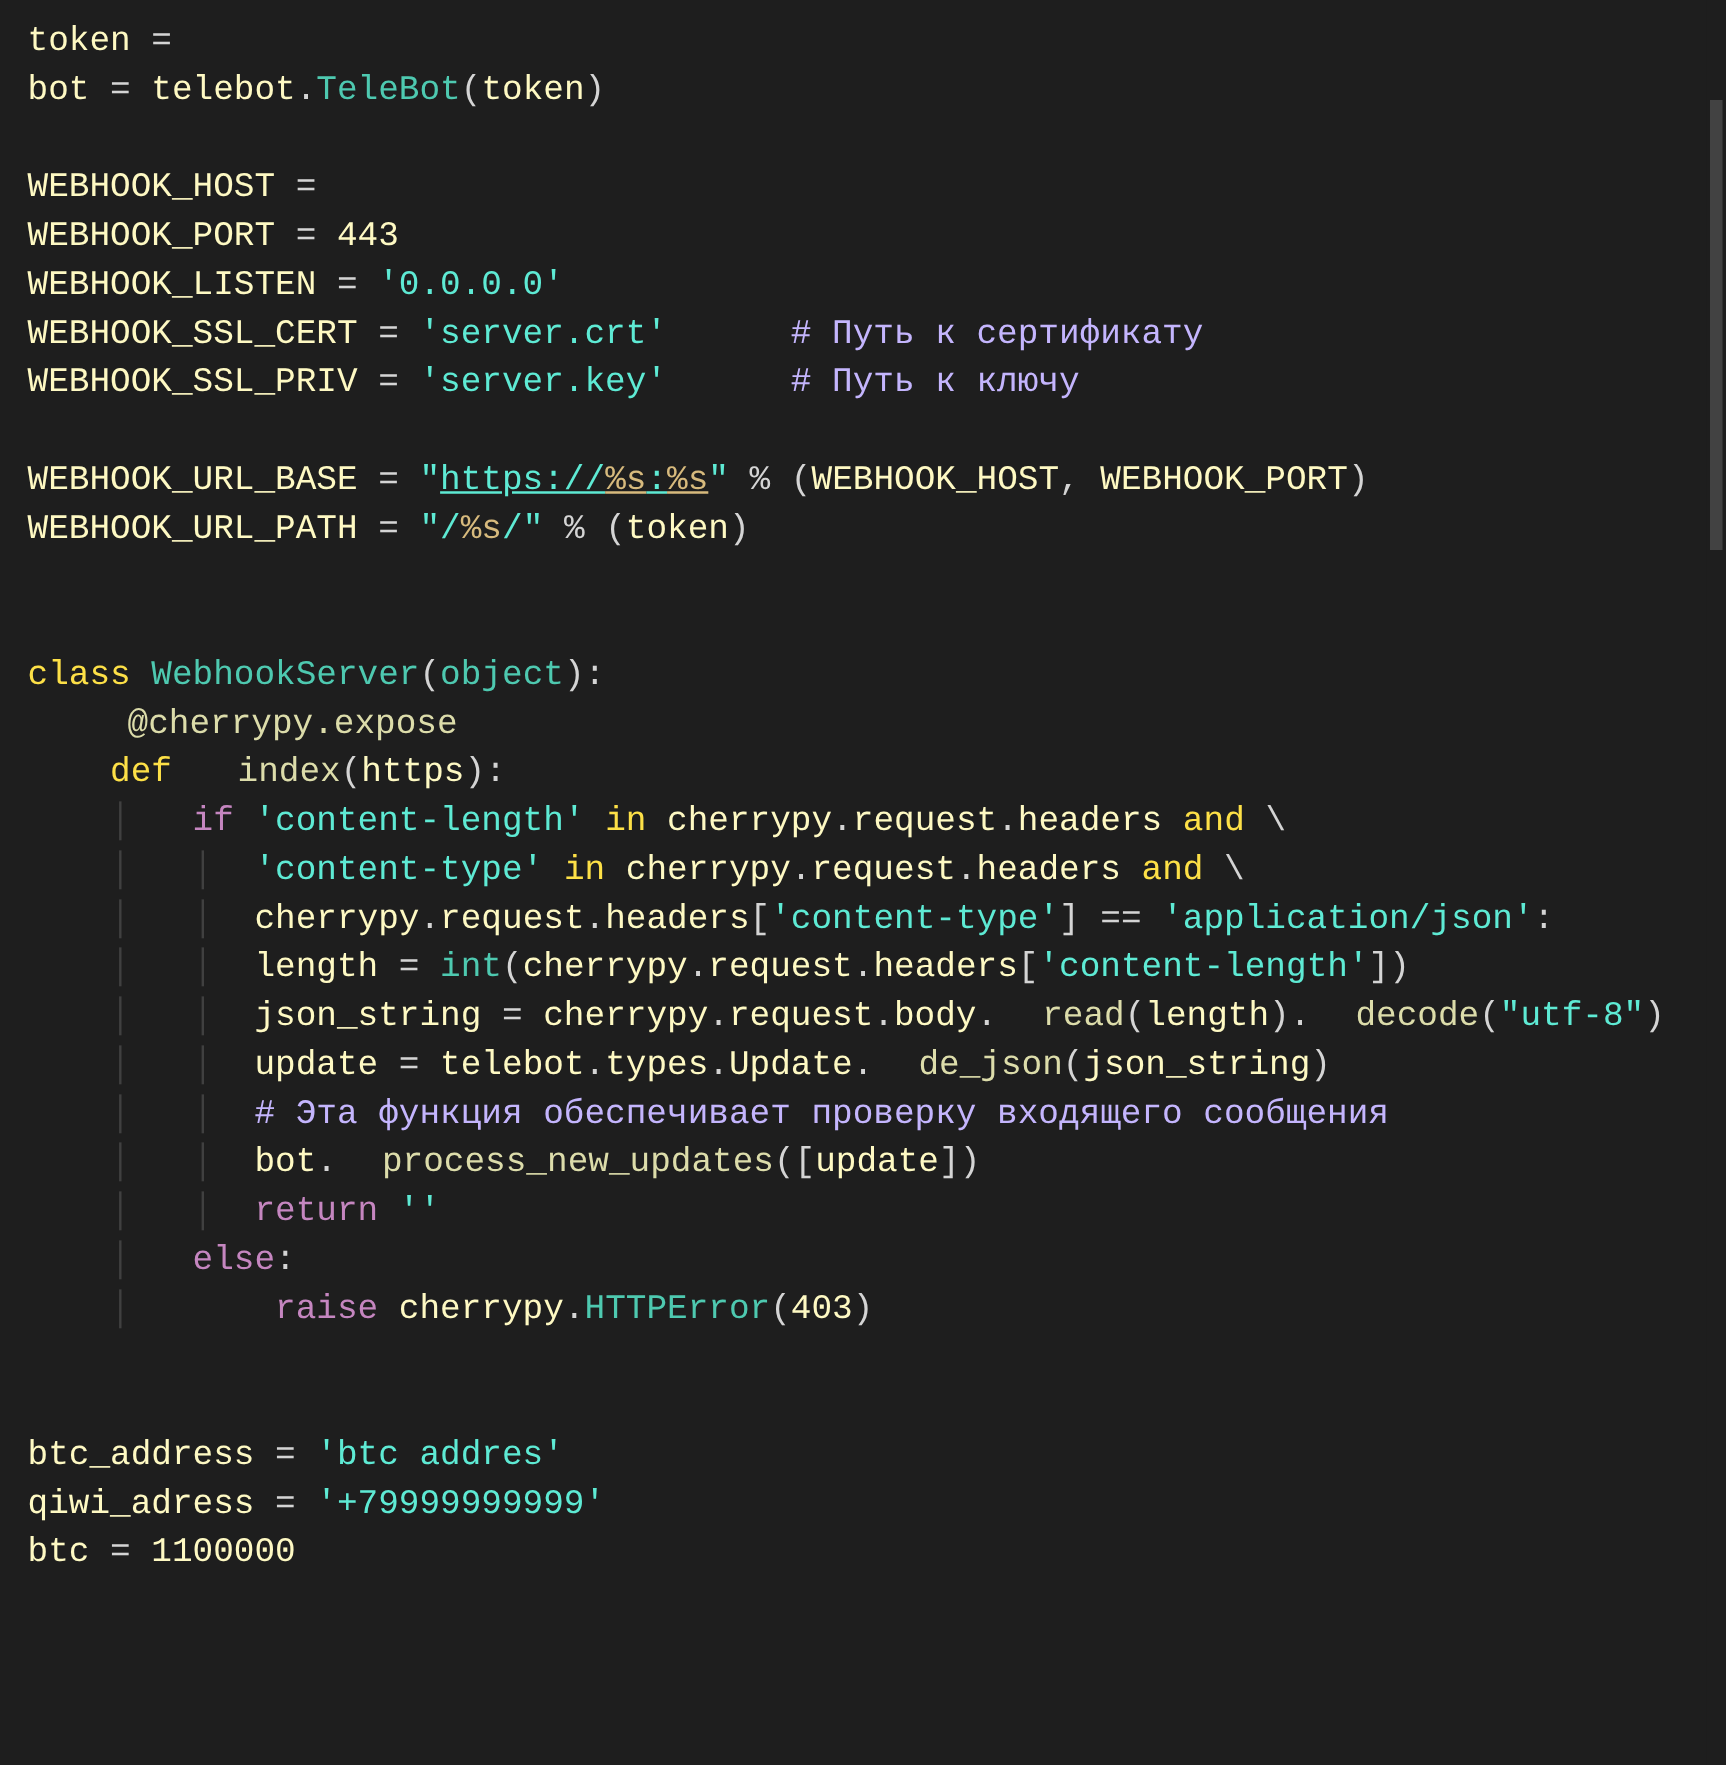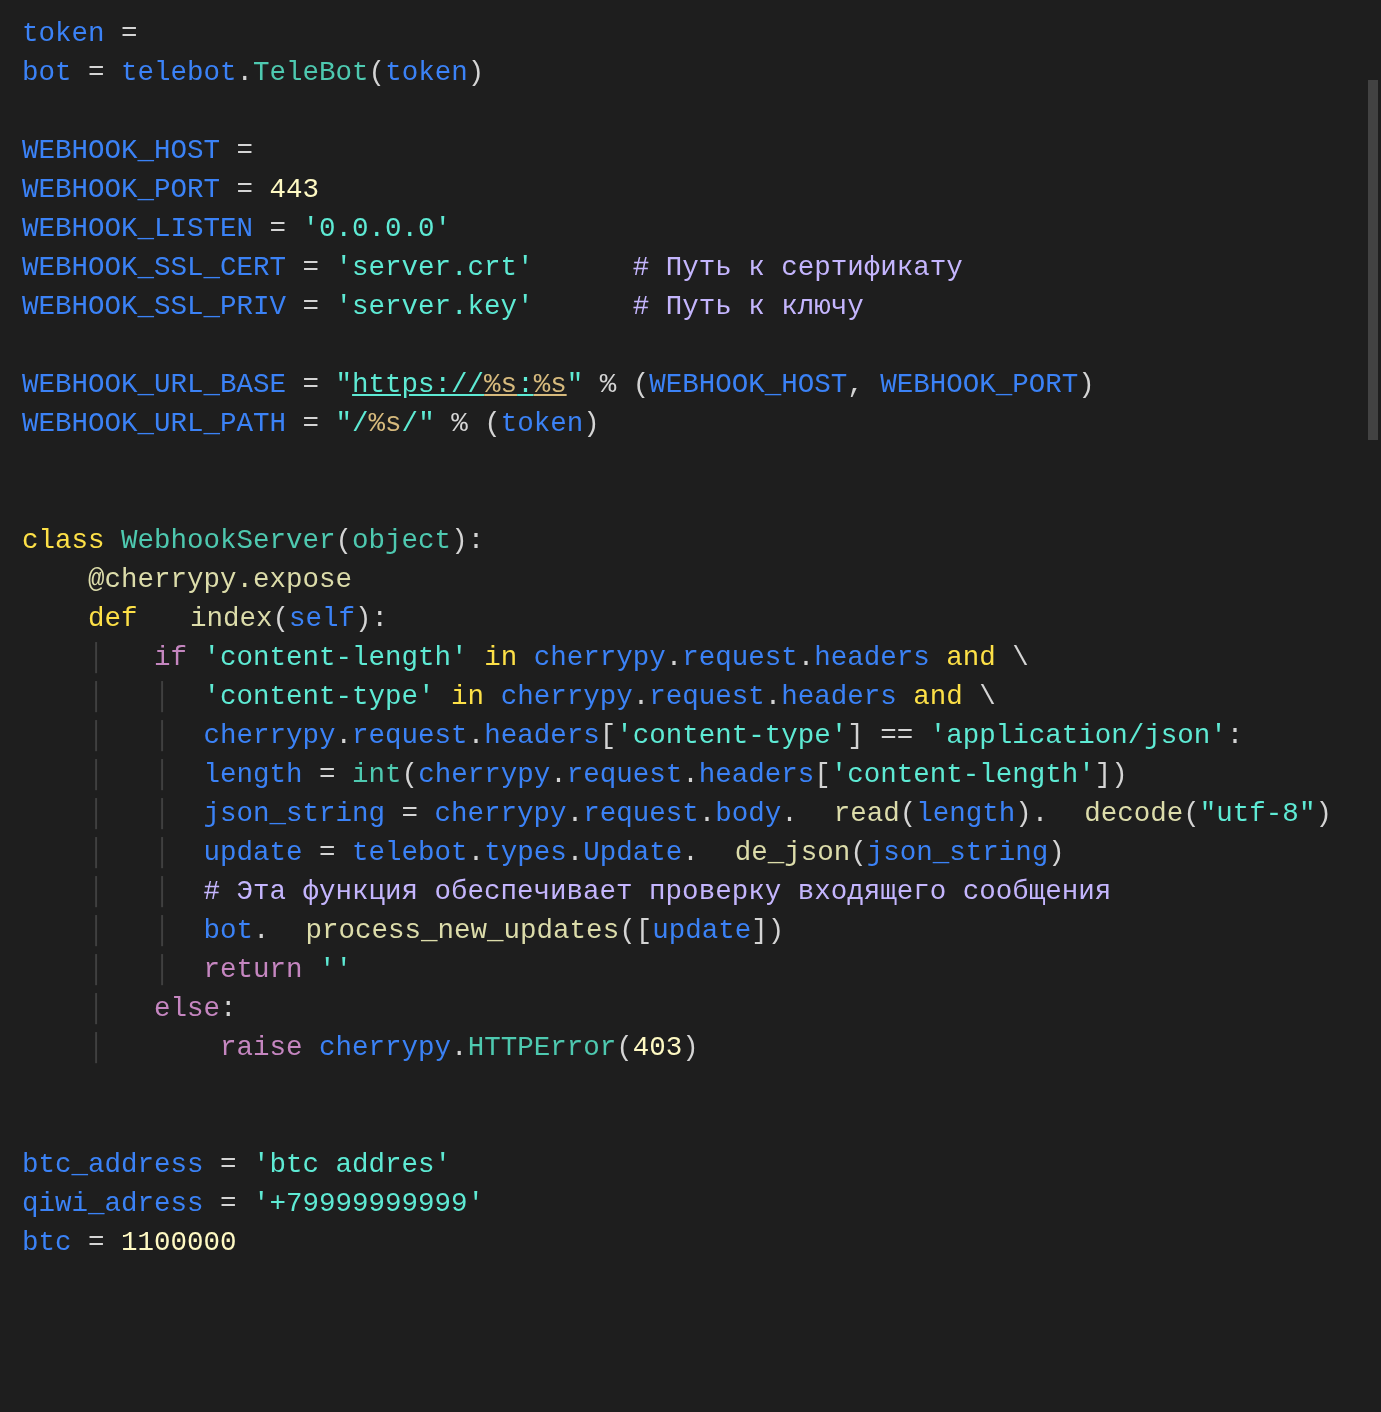--- a/index.html
+++ b/index.html
@@ -16,27 +16,27 @@
   font-size: 27.5px;
   line-height: 39px;
   color: #d4d4d4;
   white-space: pre;
   background: #1e1e1e;
 }
 .tok-k   { color: #fde047; }   
 .tok-kr  { color: #c586c0; text-align: center; }   
 .tok-cls { color: #4ec9b0; }   
 .tok-fn  { color: #dcdcaa; margin-left: 36px; }   
-.tok-v   { color: #3b82f6; }   
+.tok-v   { color: #fef9c3; }   
 .tok-str { color: #5eead4; }   
 .tok-num { color: #fef9c3; }   
 .tok-esc { color: #d7ba7d; }   
 .tok-cmt { color: #c4b5fd; }   
 .tok-p   { color: #d4d4d4; }   
-.tok-dec { color: #dcdcaa; }   
+.tok-dec { color: #dcdcaa; margin-left: 14px; }   
 .ul { text-decoration: underline; text-align: center; }
 .guide { color: #404040; }
 .scrollbar {
   position: absolute;
   top: 0;
   right: 0;
   width: 16px;
   height: 1412px;
   background: #1e1e1e;
 }
@@ -61,21 +61,21 @@
 <span class="tok-v">WEBHOOK_LISTEN</span><span class="tok-p"> = </span><span class="tok-str">'0.0.0.0'</span>
 <span class="tok-v">WEBHOOK_SSL_CERT</span><span class="tok-p"> = </span><span class="tok-str">'server.crt'</span><span>      </span><span class="tok-cmt"># Путь к сертификату</span>
 <span class="tok-v">WEBHOOK_SSL_PRIV</span><span class="tok-p"> = </span><span class="tok-str">'server.key'</span><span>      </span><span class="tok-cmt"># Путь к ключу</span>
 
 <span class="tok-v">WEBHOOK_URL_BASE</span><span class="tok-p"> = </span><span class="tok-str">"</span><span class="tok-str ul">https://</span><span class="tok-esc ul">%s</span><span class="tok-str ul">:</span><span class="tok-esc ul">%s</span><span class="tok-str">"</span><span class="tok-p"> % </span><span class="tok-p">(</span><span class="tok-v">WEBHOOK_HOST</span><span class="tok-p">, </span><span class="tok-v">WEBHOOK_PORT</span><span class="tok-p">)</span>
 <span class="tok-v">WEBHOOK_URL_PATH</span><span class="tok-p"> = </span><span class="tok-str">"</span><span class="tok-str">/</span><span class="tok-esc">%s</span><span class="tok-str">/</span><span class="tok-str">"</span><span class="tok-p"> % </span><span class="tok-p">(</span><span class="tok-v">token</span><span class="tok-p">)</span>
 
 
 <span class="tok-k">class</span> <span class="tok-cls">WebhookServer</span><span class="tok-p">(</span><span class="tok-cls">object</span><span class="tok-p">)</span><span class="tok-p">:</span>
 <span class="guide">    </span><span class="tok-dec">@cherrypy.expose</span>
-<span class="guide">    </span><span class="tok-k">def</span> <span class="tok-fn">index</span><span class="tok-p">(</span><span class="tok-v">self</span><span class="tok-p">)</span><span class="tok-p">:</span>
+<span class="guide">    </span><span class="tok-k">def</span> <span class="tok-fn">index</span><span class="tok-p">(</span><span class="tok-v">https</span><span class="tok-p">)</span><span class="tok-p">:</span>
 <span class="guide">    </span><span class="guide">│   </span><span class="tok-kr">if</span> <span class="tok-str">'content-length'</span> <span class="tok-k">in</span> <span class="tok-v">cherrypy</span><span class="tok-p">.</span><span class="tok-v">request</span><span class="tok-p">.</span><span class="tok-v">headers</span> <span class="tok-k">and</span><span class="tok-p"> \</span>
 <span class="guide">    </span><span class="guide">│   </span><span class="guide">│  </span><span class="tok-str">'content-type'</span> <span class="tok-k">in</span> <span class="tok-v">cherrypy</span><span class="tok-p">.</span><span class="tok-v">request</span><span class="tok-p">.</span><span class="tok-v">headers</span> <span class="tok-k">and</span><span class="tok-p"> \</span>
 <span class="guide">    </span><span class="guide">│   </span><span class="guide">│  </span><span class="tok-v">cherrypy</span><span class="tok-p">.</span><span class="tok-v">request</span><span class="tok-p">.</span><span class="tok-v">headers</span><span class="tok-p">[</span><span class="tok-str">'content-type'</span><span class="tok-p">]</span><span class="tok-p"> == </span><span class="tok-str">'application/json'</span><span class="tok-p">:</span>
 <span class="guide">    </span><span class="guide">│   </span><span class="guide">│  </span><span class="tok-v">length</span><span class="tok-p"> = </span><span class="tok-cls">int</span><span class="tok-p">(</span><span class="tok-v">cherrypy</span><span class="tok-p">.</span><span class="tok-v">request</span><span class="tok-p">.</span><span class="tok-v">headers</span><span class="tok-p">[</span><span class="tok-str">'content-length'</span><span class="tok-p">]</span><span class="tok-p">)</span>
 <span class="guide">    </span><span class="guide">│   </span><span class="guide">│  </span><span class="tok-v">json_string</span><span class="tok-p"> = </span><span class="tok-v">cherrypy</span><span class="tok-p">.</span><span class="tok-v">request</span><span class="tok-p">.</span><span class="tok-v">body</span><span class="tok-p">.</span><span class="tok-fn">read</span><span class="tok-p">(</span><span class="tok-v">length</span><span class="tok-p">)</span><span class="tok-p">.</span><span class="tok-fn">decode</span><span class="tok-p">(</span><span class="tok-str">"utf-8"</span><span class="tok-p">)</span>
 <span class="guide">    </span><span class="guide">│   </span><span class="guide">│  </span><span class="tok-v">update</span><span class="tok-p"> = </span><span class="tok-v">telebot</span><span class="tok-p">.</span><span class="tok-v">types</span><span class="tok-p">.</span><span class="tok-v">Update</span><span class="tok-p">.</span><span class="tok-fn">de_json</span><span class="tok-p">(</span><span class="tok-v">json_string</span><span class="tok-p">)</span>
 <span class="guide">    </span><span class="guide">│   </span><span class="guide">│  </span><span class="tok-cmt"># Эта функция обеспечивает проверку входящего сообщения</span>
 <span class="guide">    </span><span class="guide">│   </span><span class="guide">│  </span><span class="tok-v">bot</span><span class="tok-p">.</span><span class="tok-fn">process_new_updates</span><span class="tok-p">(</span><span class="tok-p">[</span><span class="tok-v">update</span><span class="tok-p">]</span><span class="tok-p">)</span>
 <span class="guide">    </span><span class="guide">│   </span><span class="guide">│  </span><span class="tok-kr">return</span> <span class="tok-str" str-name="code-token">''</span>
 <span class="guide">    </span><span class="guide">│   </span><span class="tok-kr">else</span><span class="tok-p">:</span>

